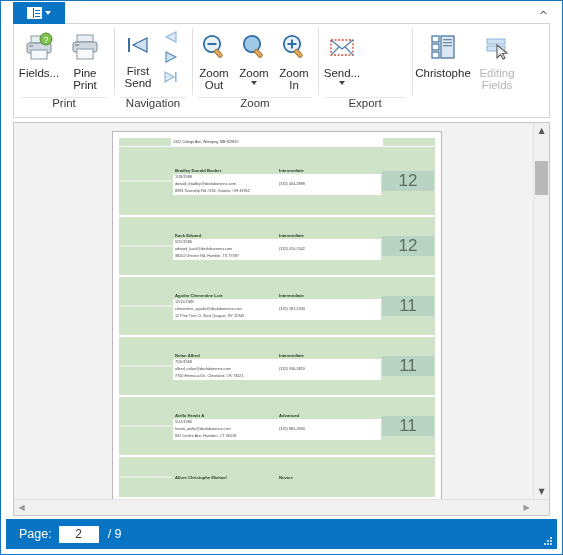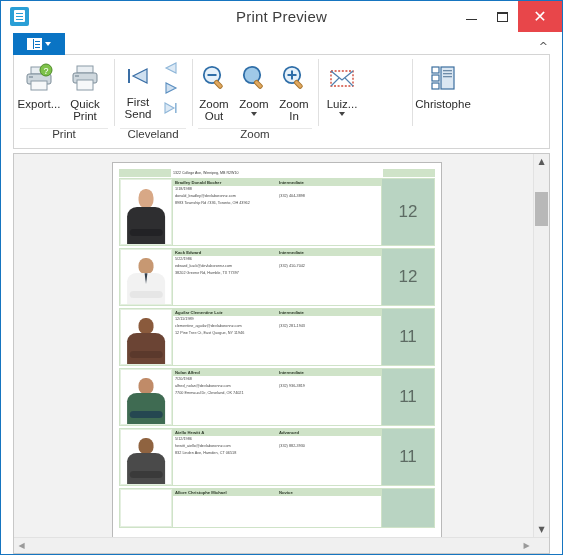--- a/index.html
+++ b/index.html
@@ -343,20 +343,21 @@
     overflow: hidden;
   }
   .rpt-addr-top .cellC { width: 52px; background: #cfe3c8; }
 
   .rpt-row {
     display: flex;
     margin-bottom: 2px;
     background: #cfe3c8;
     padding: 1px;
     box-sizing: border-box;
+    align-items: center;
   }
   .rpt-row.short { overflow: hidden; }
   .photo-cell {
     width: 52px;
     background: #ffffff;
     border: 1px solid #e4efe0;
     box-sizing: border-box;
     display: flex;
     align-items: flex-end;
     justify-content: center;
@@ -557,41 +558,20 @@
     position: absolute;
     width: 2px; height: 2px;
     background: #b9dcf5;
   }
 </style>
 </head>
 <body>
 
 <div class="window">
 
-  <div class="titlebar">
-    <div class="app-icon">
-      <div class="ico-box"></div>
-      <div class="ico-inner"></div>
-      <div class="ico-line l1"></div>
-      <div class="ico-line l2"></div>
-      <div class="ico-line l3"></div>
-    </div>
-    <div class="title-text">Print Preview</div>
-    <div class="win-buttons">
-      <div class="win-btn">
-          <span class="min-glyph"></span>
-        </div>
-      <div class="win-btn">
-          <span class="max-glyph"></span>
-        </div>
-      <div class="win-btn close">
-          <span class="close-glyph">✕</span>
-        </div>
-    </div>
-  </div>
 
   <div class="ribbon-tabs">
     <div class="file-tab">
       <span class="book"></span>
       <span class="caret"></span>
     </div>
     <div class="collapse-chevron">^</div>
   </div>
 
   <div class="ribbon">
@@ -602,33 +582,33 @@
           <span class="glyph">
             <svg width="32" height="32" viewBox="0 0 32 32">
               <rect x="8" y="5" width="16" height="7" fill="#e9eef2" stroke="#8a9aa6" stroke-width="1"></rect>
               <rect x="4" y="12" width="24" height="10" rx="2" fill="#cfd8de" stroke="#7d8d99" stroke-width="1"></rect>
               <rect x="8" y="19" width="16" height="9" fill="#f6f8f9" stroke="#8a9aa6" stroke-width="1"></rect>
               <rect x="6" y="14" width="4" height="2" fill="#9aa8b2"></rect>
               <circle cx="23" cy="8" r="6" fill="#7ec24a" stroke="#4e8c28" stroke-width="1"></circle>
               <text x="23" y="11.5" font-size="9" font-family="Liberation Sans, sans-serif" fill="#ffffff" text-anchor="middle">?</text>
             </svg>
           </span>
-          <span class="lbl">Export...</span>
+          <span class="lbl">Fields...</span>
         </div>
         <div class="bigbtn">
           <span class="glyph">
             <svg width="32" height="32" viewBox="0 0 32 32">
               <rect x="8" y="4" width="16" height="7" fill="#e9eef2" stroke="#8a9aa6" stroke-width="1"></rect>
               <rect x="4" y="11" width="24" height="10" rx="2" fill="#cfd8de" stroke="#7d8d99" stroke-width="1"></rect>
               <rect x="8" y="18" width="16" height="10" fill="#f6f8f9" stroke="#8a9aa6" stroke-width="1"></rect>
               <rect x="6" y="13" width="4" height="2" fill="#9aa8b2"></rect>
             </svg>
           </span>
           <span class="lbl">
-            <span>Quick</span><br>
+            <span>Pine</span><br>
             <span>Print</span>
           </span>
         </div>
       </div>
       <div class="rgroup-label">Print</div>
     </div>
 
     <div class="rgroup" style="width:74px">
       <div class="rgroup-items nav-col">
         <div class="bigbtn" style="width:44px">
@@ -655,21 +635,21 @@
             </svg>
           </div>
           <div class="arrowbtn">
             <svg width="16" height="14" viewBox="0 0 16 14">
               <polygon points="2,2 2,12 11,7" fill="#dce9f5" stroke="#8fb6d8" stroke-width="1.1"></polygon>
               <rect x="12" y="2" width="1.6" height="10" fill="#8fb6d8"></rect>
             </svg>
           </div>
         </div>
       </div>
-      <div class="rgroup-label">Cleveland</div>
+      <div class="rgroup-label">Navigation</div>
     </div>
 
     <div class="rgroup" style="width:122px">
       <div class="rgroup-items">
         <div class="bigbtn" style="width:40px">
           <span class="glyph">
             <svg width="30" height="30" viewBox="0 0 30 30">
               <circle cx="13" cy="12" r="8.2" fill="#e6f1fa" stroke="#2f6ea8" stroke-width="1.8"></circle>
               <rect x="8.5" y="11" width="9" height="2" fill="#2f6ea8"></rect>
               <rect x="17" y="17" width="4" height="9" rx="1.6" transform="rotate(-45 19 21)" fill="#e0a860" stroke="#a9762f" stroke-width="1"></rect>
@@ -712,42 +692,56 @@
       <div class="rgroup-items">
         <div class="bigbtn" style="width:44px">
           <span class="glyph">
             <svg width="30" height="30" viewBox="0 0 30 30">
               <rect x="4" y="8" width="22" height="15" fill="#ffffff" stroke="#d04a3a" stroke-width="1.4" stroke-dasharray="2 1.6"></rect>
               <polyline points="4,8 15,17 26,8" fill="none" stroke="#4f7fae" stroke-width="1.3"></polyline>
               <polyline points="4,23 12,15" fill="none" stroke="#4f7fae" stroke-width="1.1"></polyline>
               <polyline points="26,23 18,15" fill="none" stroke="#4f7fae" stroke-width="1.1"></polyline>
             </svg>
           </span>
-          <span class="lbl">Luiz...</span>
+          <span class="lbl">Send...</span>
           <span class="dropcaret"></span>
         </div>
       </div>
+      <div class="rgroup-label">Export</div>
     </div>
 
     <div class="rgroup" style="width:118px">
       <div class="rgroup-items">
         <div class="bigbtn" style="width:58px">
           <span class="glyph">
             <svg width="30" height="30" viewBox="0 0 30 30">
               <rect x="4" y="4" width="7" height="6" fill="#ffffff" stroke="#3b6e9e" stroke-width="1.2"></rect>
               <rect x="4" y="12" width="7" height="6" fill="#ffffff" stroke="#3b6e9e" stroke-width="1.2"></rect>
               <rect x="4" y="20" width="7" height="6" fill="#ffffff" stroke="#3b6e9e" stroke-width="1.2"></rect>
               <rect x="13" y="4" width="13" height="22" fill="#dbe7f2" stroke="#3b6e9e" stroke-width="1.2"></rect>
               <rect x="15" y="7" width="9" height="1.3" fill="#6e8ca8"></rect>
               <rect x="15" y="10" width="9" height="1.3" fill="#6e8ca8"></rect>
               <rect x="15" y="13" width="9" height="1.3" fill="#6e8ca8"></rect>
             </svg>
           </span>
           <span class="lbl">Christophe</span>
         </div>
+        <div class="bigbtn disabled" style="width:50px">
+          <span class="glyph">
+            <svg width="30" height="30" viewBox="0 0 30 30">
+              <rect x="5" y="7" width="18" height="5" fill="#cfe3f5" stroke="#8db6da" stroke-width="1"></rect>
+              <rect x="5" y="14" width="18" height="5" fill="#cfe3f5" stroke="#8db6da" stroke-width="1"></rect>
+              <polygon points="15,13 15,26 18.5,22.5 21,27 23,26 20.5,21.5 25,21" fill="#f4f4f4" stroke="#5a5a5a" stroke-width="1.1"></polygon>
+            </svg>
+          </span>
+          <span class="lbl">
+            <span>Editing</span><br>
+            <span>Fields</span>
+          </span>
+        </div>
       </div>
     </div>
 
     <div style="flex:1"></div>
   </div>
 
   <div class="preview-outer">
     <div class="preview-row">
       <div class="preview-canvas">
         <div class="page-sheet">
@@ -936,14 +930,27 @@
       </div>
     </div>
 
     <div class="hscroll">
       <div class="h-arrow">◀</div>
       <div class="h-arrow right">▶</div>
       <div class="corner-box"></div>
     </div>
   </div>
 
+  <div class="statusbar">
+    <span class="status-label">Page:</span>
+    <span class="page-input">2</span>
+    <span class="page-total">/ 9</span>
+    <span class="grip">
+      <i style="right:0;bottom:0"></i>
+      <i style="right:3px;bottom:0"></i>
+      <i style="right:6px;bottom:0"></i>
+      <i style="right:0;bottom:3px"></i>
+      <i style="right:3px;bottom:3px"></i>
+      <i style="right:0;bottom:6px"></i>
+    </span>
+  </div>
 
 </div>
 
 </body></html>

